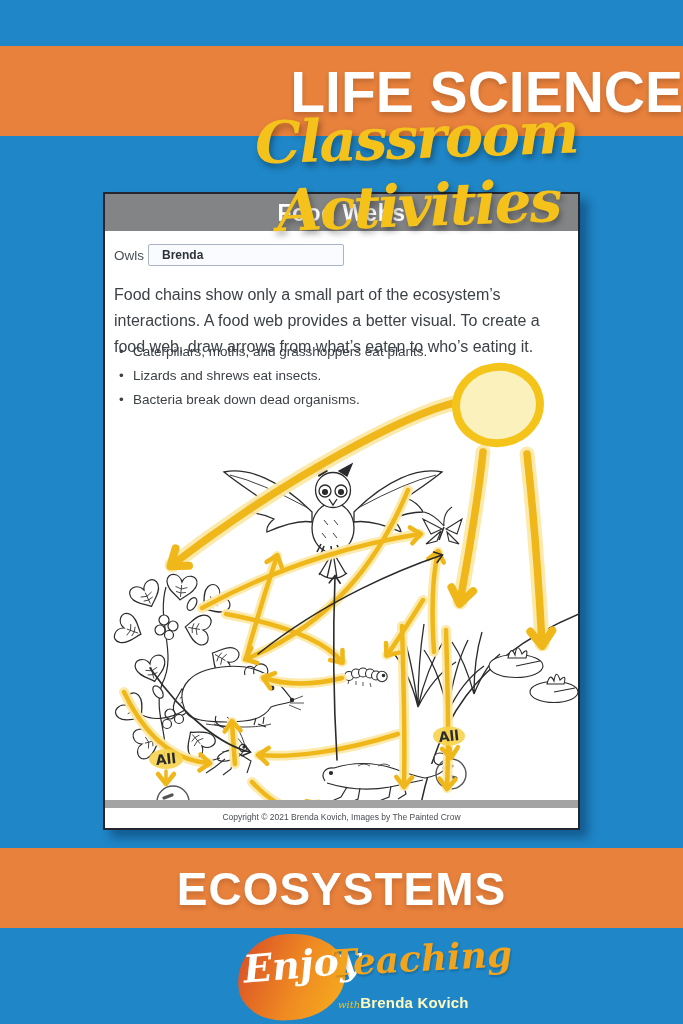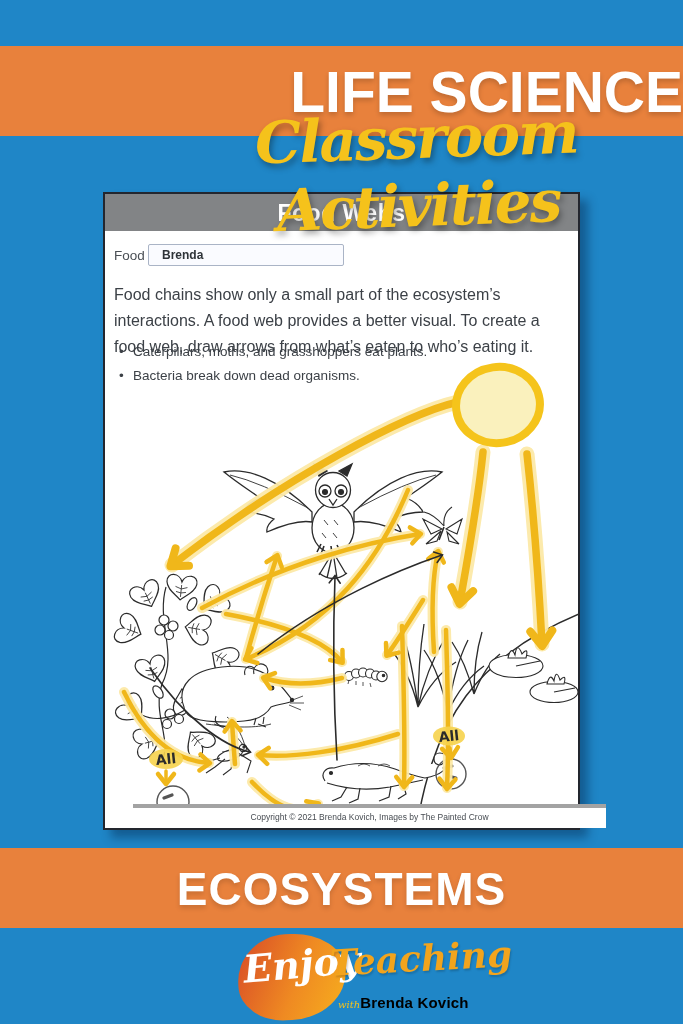--- a/index.html
+++ b/index.html
@@ -48,22 +48,22 @@
     color:#3c4147;font-size:16px;line-height:26px;
   }
   .bullets{left:9px;top:150px;width:440px;margin:0;padding:0;list-style:none;}
   .bullets li{
     color:#3c4147;font-size:13.5px;line-height:16px;margin:0 0 8px 0;
     padding-left:19px;position:relative;
   }
   .bullets li::before{content:"•";position:absolute;left:5px;color:#3c4147;}
   .diagram{left:1px;top:168px;width:473px;height:452px;}
   .copyright-bar{
-    left:0;bottom:0;width:473px;height:20px;border-top:4px solid #a3a3a3;
-    text-align:center;font-size:8.5px;color:#474c52;line-height:18px;background:#fff;margin-left:28px;
+    left:0;bottom:0;width:473px;height:20px;border-top:8px solid #a3a3a3;
+    text-align:center;font-size:8.5px;color:#474c52;line-height:18px;background:#fff;
   }
 
   
   .band-bottom{left:0;top:848px;width:683px;height:80px;background:#e8813c;}
   .ecosystems{
     left:0;top:848px;width:683px;height:80px;line-height:82px;text-align:center;
     color:#ffffff;font-size:46px;font-weight:800;letter-spacing:1px;
     text-shadow:0 3px 5px rgba(0,0,0,.15);
   }
 
@@ -80,41 +80,42 @@
     font-size:38px;color:#ffffff;transform:rotate(-5deg);z-index:6;
   }
   .logo-teaching{
     left:330px;top:938px;width:140px;text-align:center;
     font-family:"DejaVu Serif", serif;font-style:italic;font-weight:bold;
     font-size:36px;color:#f2a41d;transform:rotate(-3deg);z-index:6;
     text-shadow:1px 2px 2px rgba(0,0,0,.18);
   }
   .logo-byline{left:338px;top:994px;width:150px;z-index:6;}
   .logo-with{font-family:"DejaVu Serif", serif;font-style:italic;font-size:10px;color:#f5c21b;}
-  .logo-author{font-size:15px;font-weight:bold;color:#000000;letter-spacing:.2px;}
+  .logo-author{font-size:15px;font-weight:bold;color:#fef9c3;letter-spacing:.2px;}
 </style>
 </head>
 <body>
 
 <div class="abs band-top"></div>
 <div class="abs life-science">LIFE SCIENCE</div>
 <div class="abs classroom">Classroom Activities</div>
 
 <div class="abs card">
   <div class="abs card-header">Food Webs</div>
 
   <div class="abs name-row">
-    <span class="name-label">Food</span>
+    <span class="name-label">Owls</span>
     <input class="name-input" value="Brenda" style="">
   </div>
 
   <div class="abs intro">Food chains show only a small part of the ecosystem’s interactions. A food web provides a better visual. To create a food web, draw arrows from what’s eaten to who’s eating it.</div>
 
   <ul class="abs bullets">
     <li>Caterpillars, moths, and grasshoppers eat plants.</li>
+    <li>Lizards and shrews eat insects.</li>
     <li>Bacteria break down dead organisms.</li>
   </ul>
 
   <svg class="abs diagram" viewBox="0 0 473 452" xmlns="http://www.w3.org/2000/svg">
     <defs>
       <marker id="ahB" viewBox="-20 -16 44 32" markerWidth="44" markerHeight="32" refX="0" refY="0" orient="auto" markerUnits="userSpaceOnUse">
         <path d="M-13,-11 L2,0 L-13,11" fill="none" stroke="#f0b71a" stroke-width="8" stroke-linecap="round" stroke-linejoin="round"></path>
       </marker>
       <marker id="ahY" viewBox="-16 -12 36 24" markerWidth="36" markerHeight="24" refX="0" refY="0" orient="auto" markerUnits="userSpaceOnUse">
         <path d="M-9,-8 L1,0 L-9,8" fill="none" stroke="#f0b71a" stroke-width="4.5" stroke-linecap="round" stroke-linejoin="round"></path>

